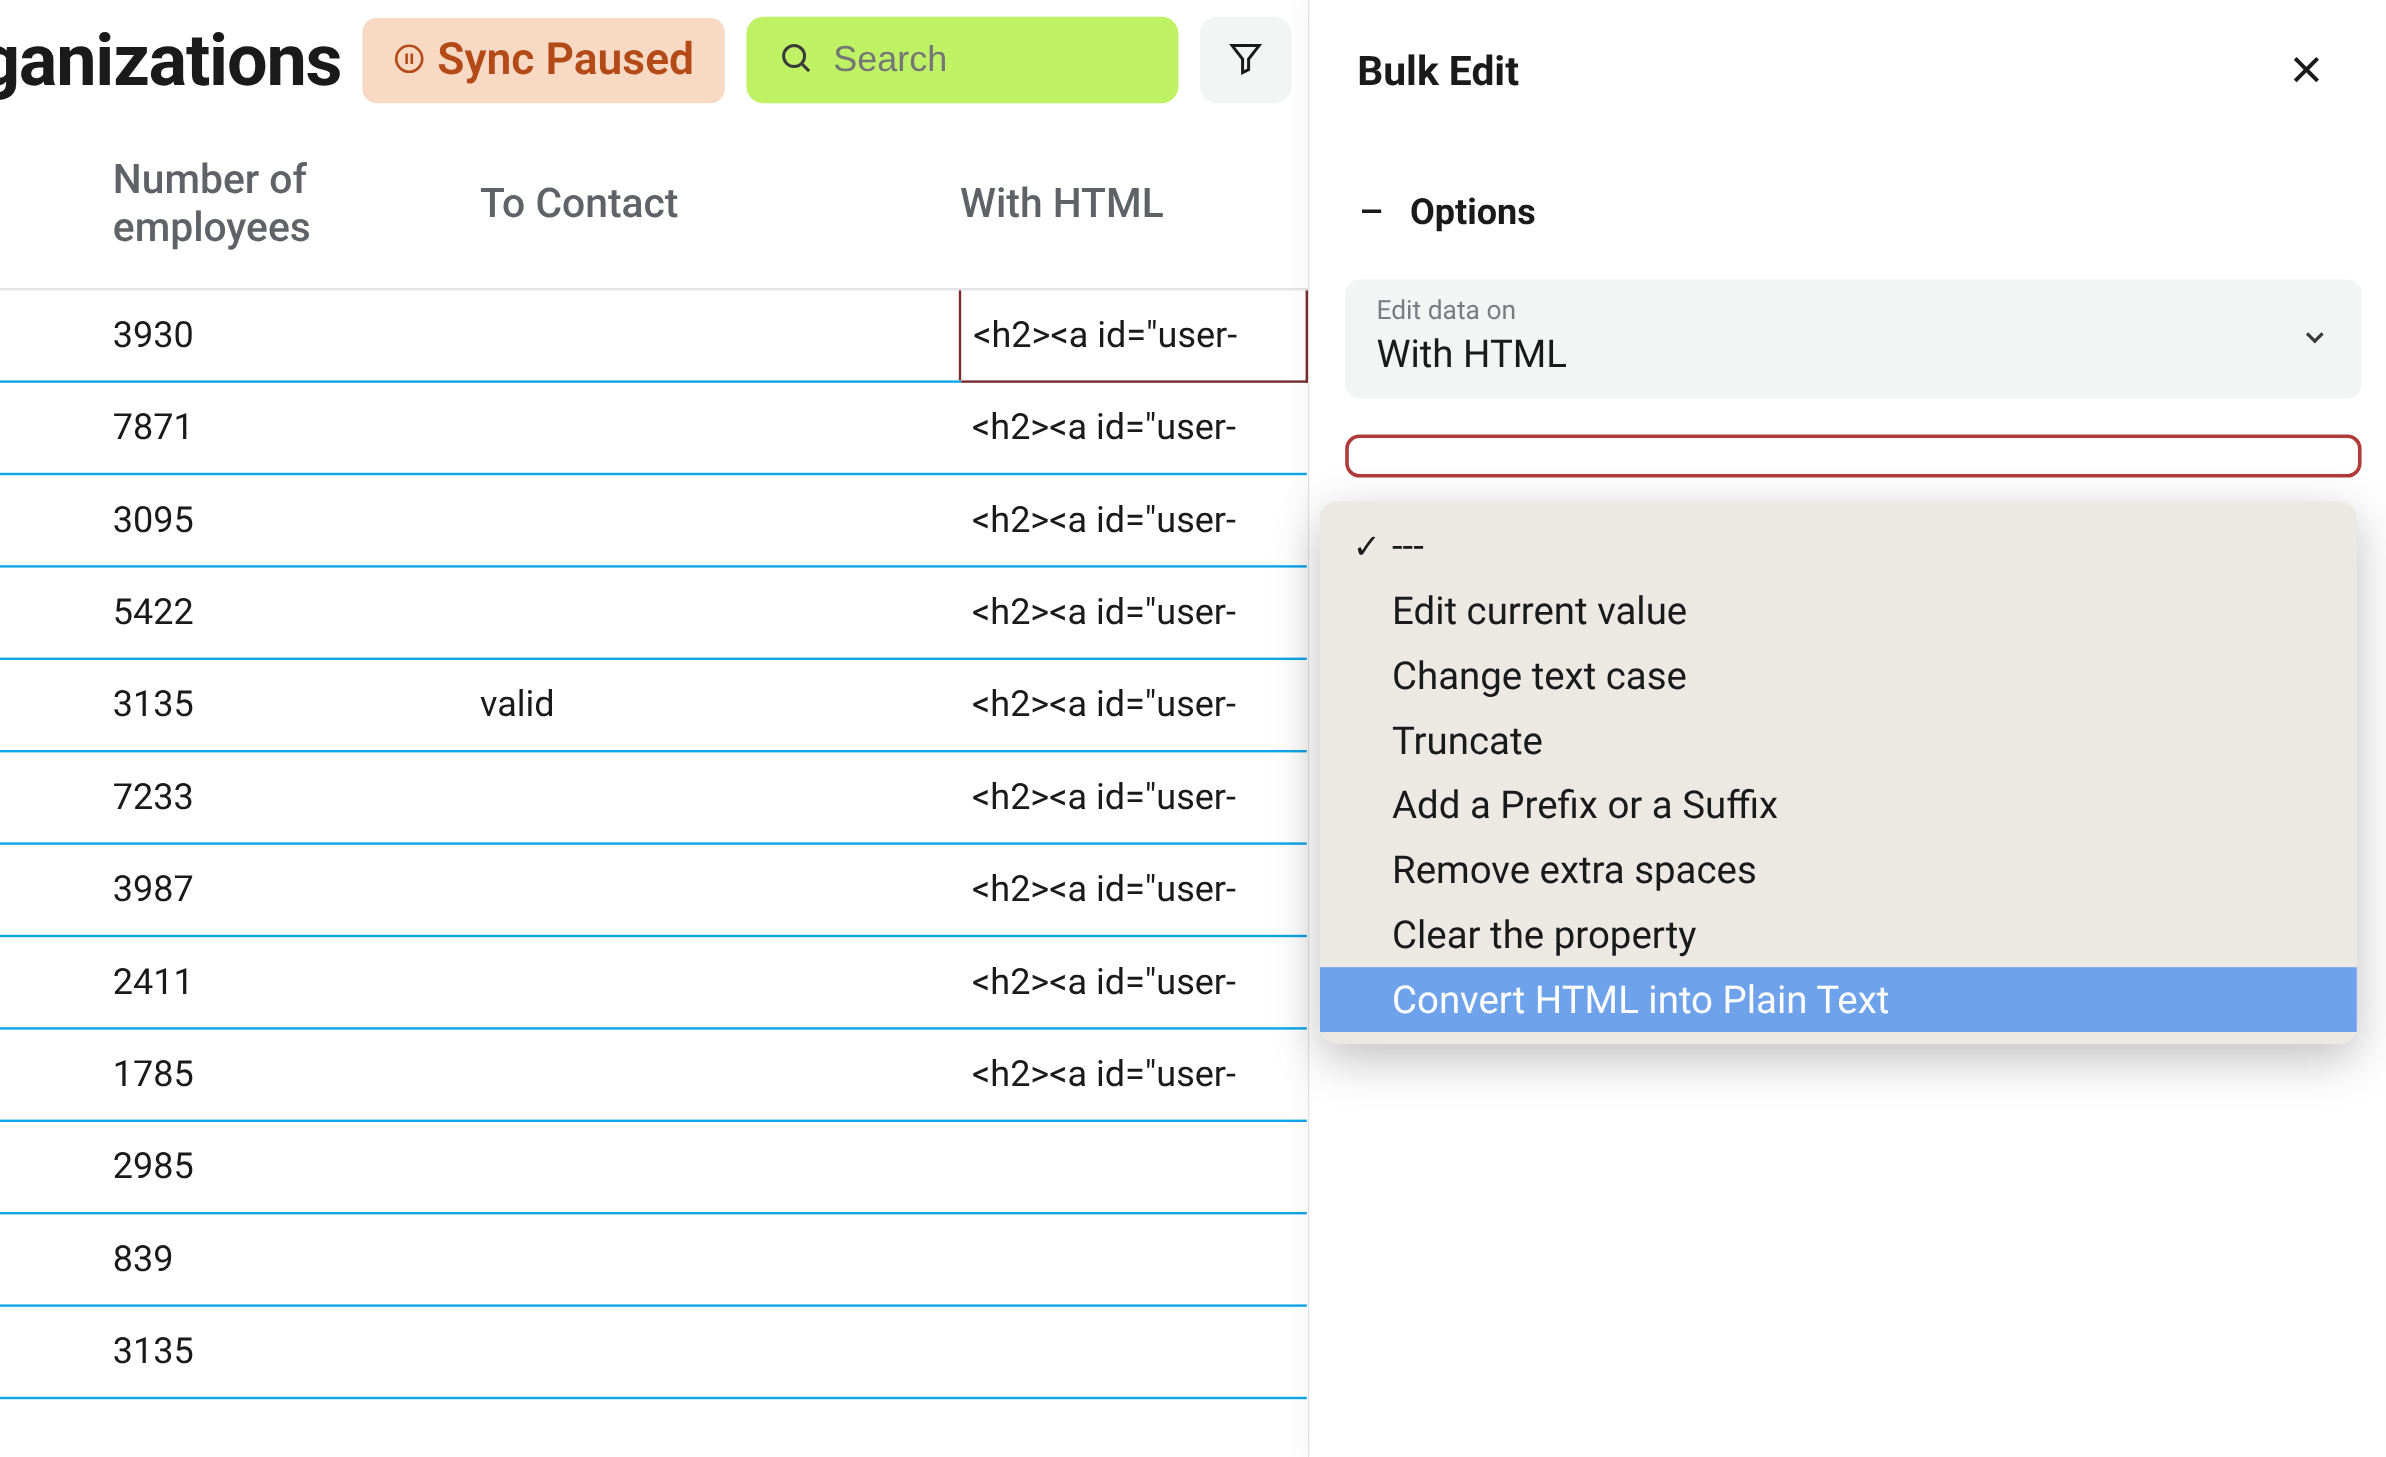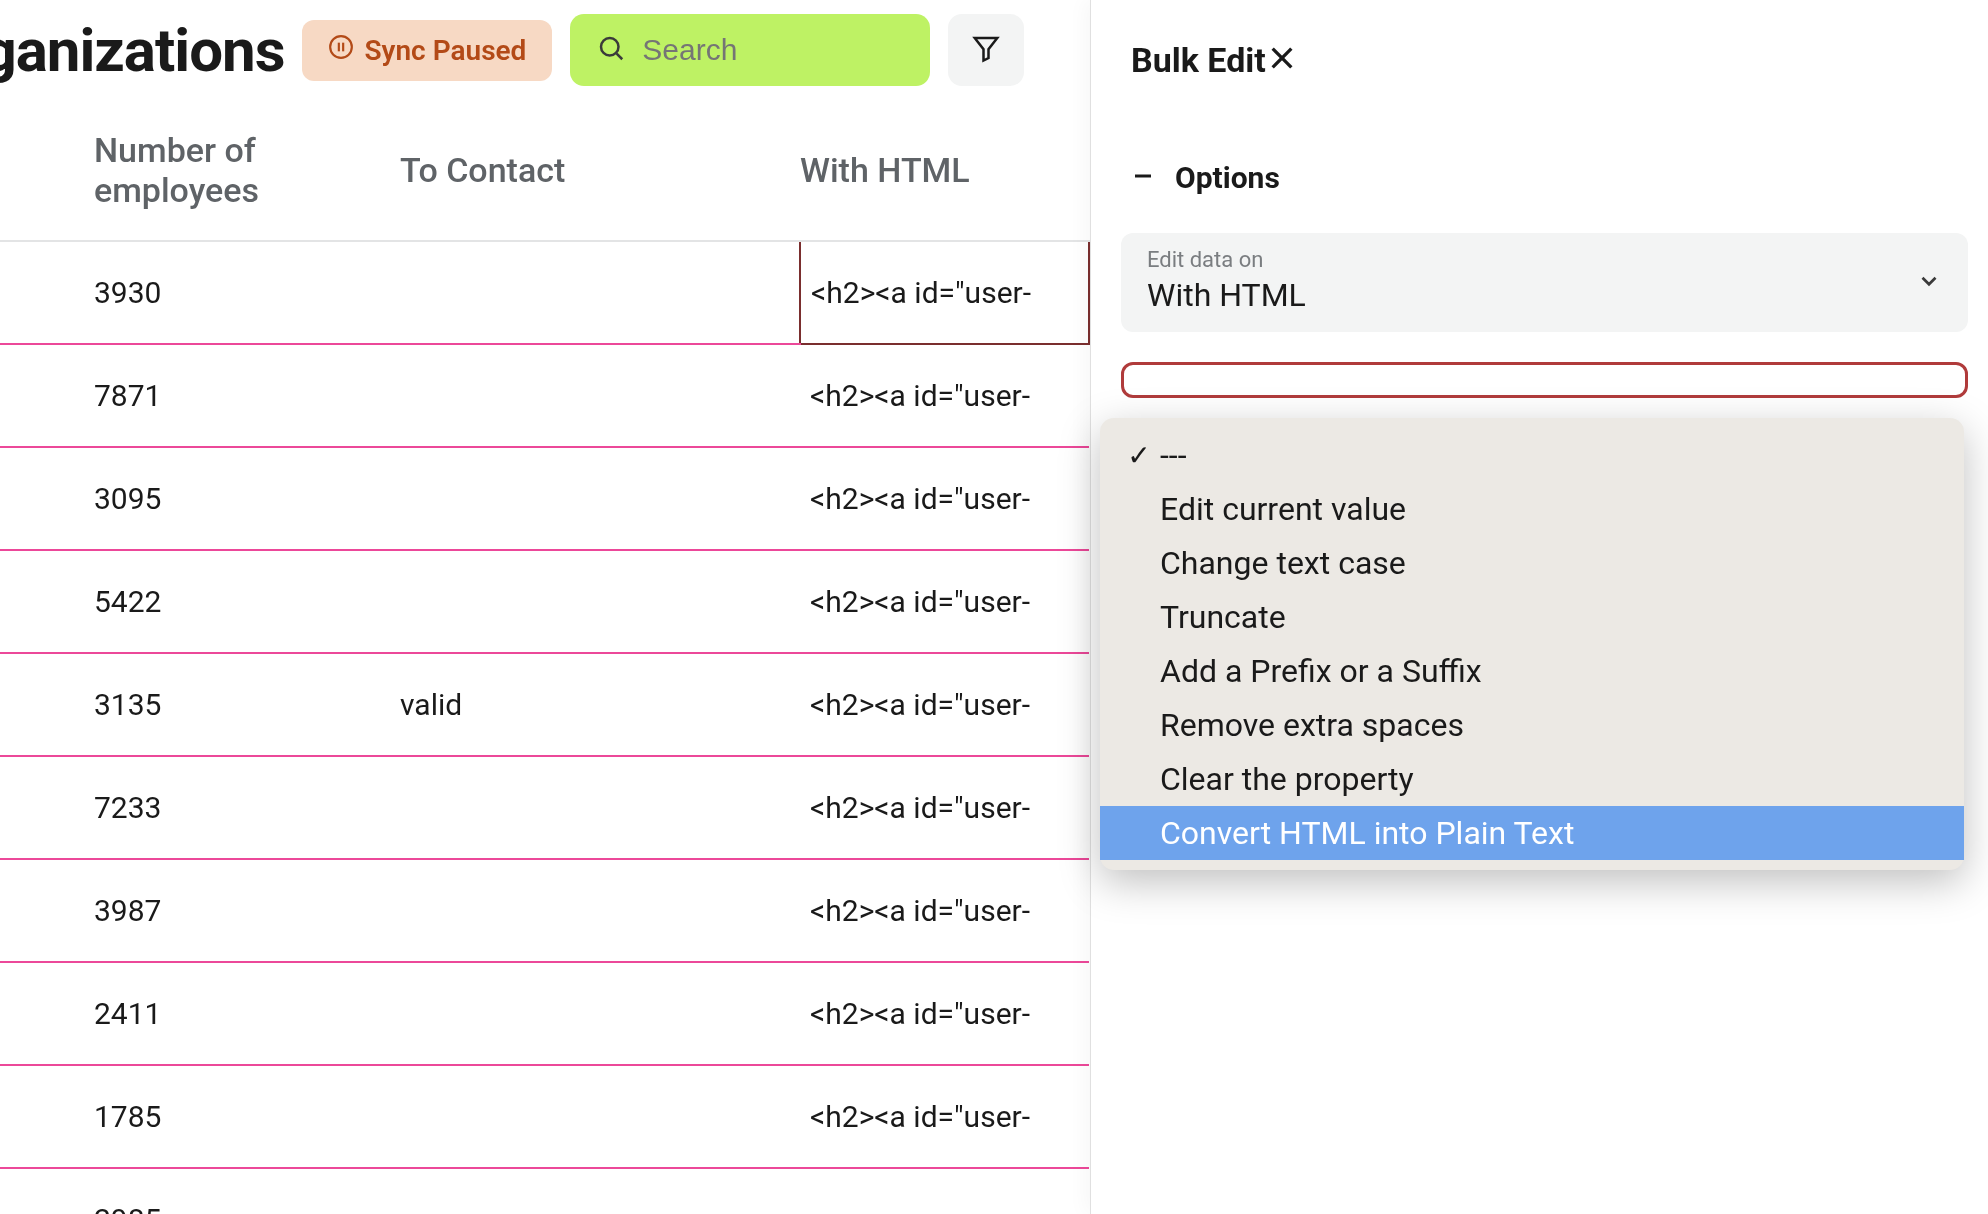--- a/index.html
+++ b/index.html
@@ -38,21 +38,21 @@
     white-space: nowrap;
   }
 
   .sync-badge {
     display: inline-flex;
     align-items: flex-end;
     gap: 10px;
     background: #f7d9c4;
     color: #b34a17;
     font-weight: 600;
-    font-size: 28px;
+    font-size: 37px;
     padding: 14px 26px;
     border-radius: 12px;
   }
   .sync-badge svg { width: 26px; height: 26px; }
 
   .search-box {
     display: inline-flex;
     align-items: center;
     gap: 16px;
     background: #bef264;
@@ -94,22 +94,22 @@
     padding: 30px 0 30px 0;
     border-bottom: 2px solid #e3e4e5;
   }
   .col-emp   { width: 400px; padding-left: 94px !important; }
   .col-contact { width: 400px; }
   .col-html  { width: auto; padding-left: 10px; }
 
   tbody td {
     font-size: 30px;
     color: #1a1a1a;
-    padding: 33px 0;
-    border-bottom: 2px solid #ec4899;
+    padding: 20px 0;
+    border-bottom: 2px solid #0ea5e9;
     vertical-align: middle;
     white-space: nowrap;
     overflow: hidden;
   }
   tbody td.cell-emp { padding-left: 94px; }
   tbody td.cell-html { padding-left: 10px; }
 
   .html-cell-first {
     border: 2px solid #7a2e2e;
     border-radius: 4px;
@@ -124,20 +124,21 @@
     width: 898px;
     height: 1214px;
     background: #fff;
     border-left: 1px solid #e0e0e0;
     box-shadow: -4px 0 20px rgba(0,0,0,0.04);
   }
 
   .panel-header {
     display: flex;
     align-items: center;
+    justify-content: space-between;
     padding: 40px 50px 40px 40px;
   }
   .panel-title {
     font-size: 34px;
     font-weight: 700;
   }
   .close-btn svg { width: 32px; height: 32px; stroke: #1a1a1a; }
 
   .options-row {
     display: flex;

